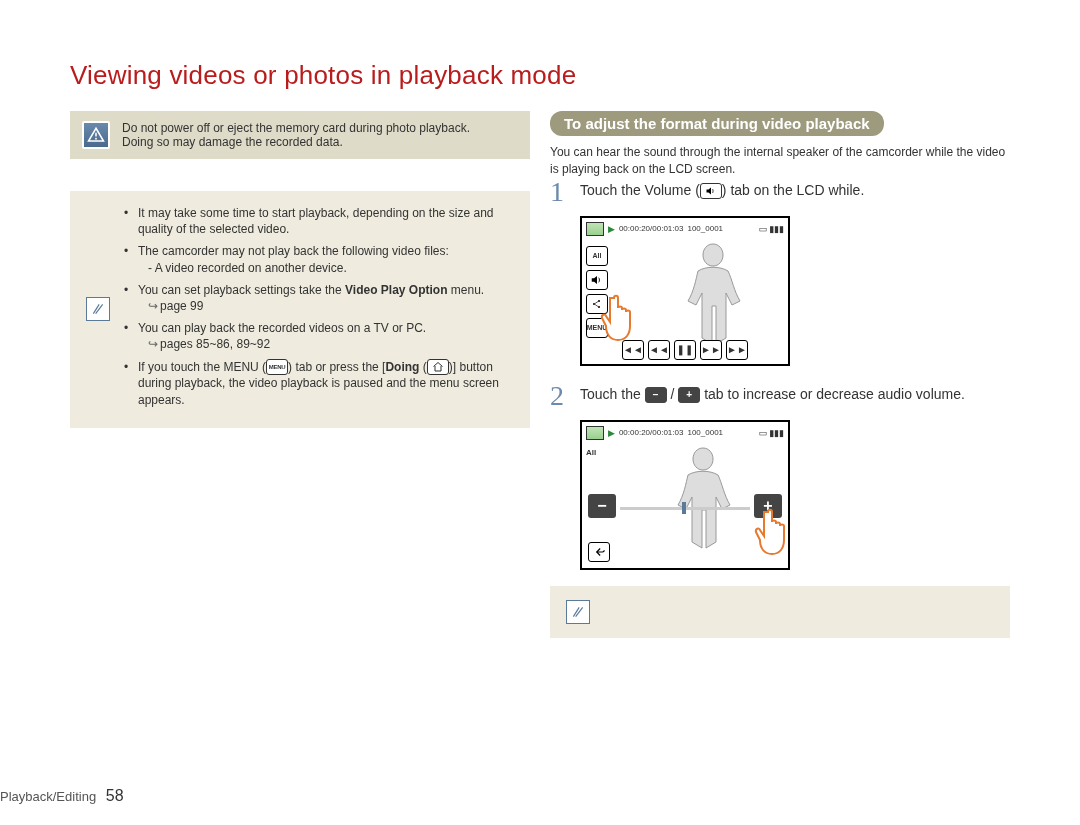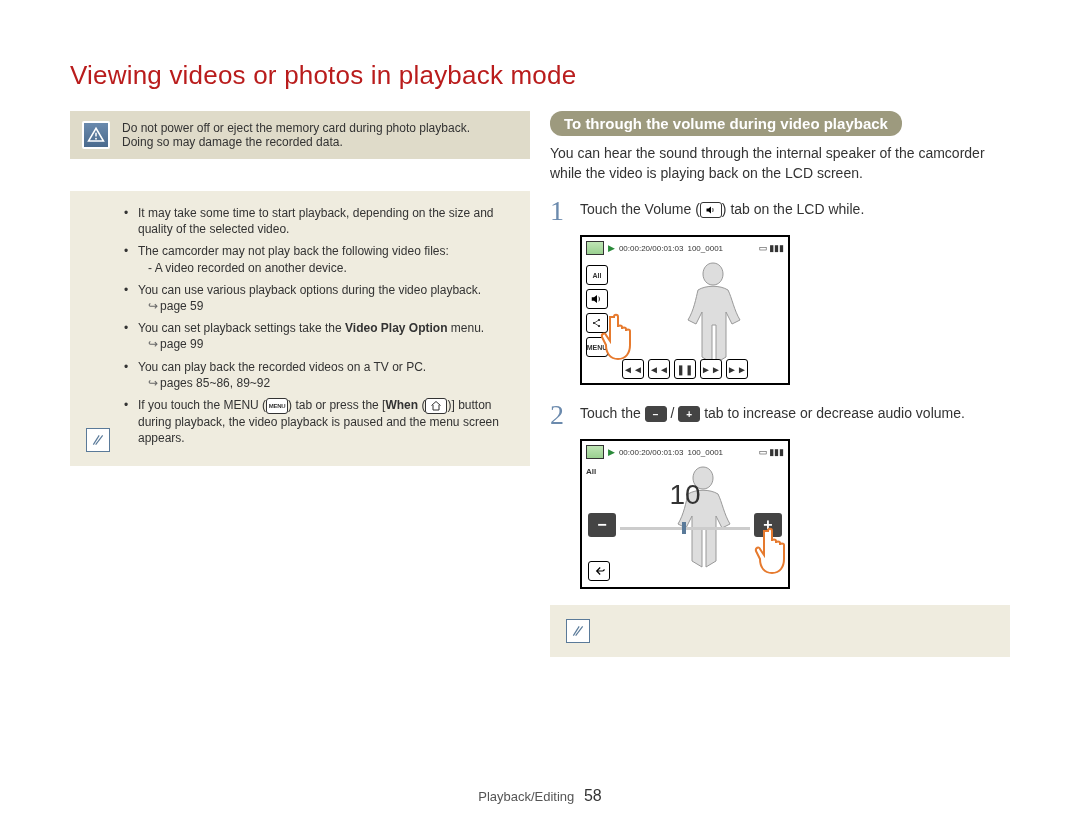--- a/index.html
+++ b/index.html
@@ -49,21 +49,21 @@
     border-radius: 2px;
   }
   .warn-icon.triangle svg { width: 18px; height: 18px; }
 
   .note-box {
     display: flex;
     background: #efecdf;
     padding: 14px 16px;
     font-size: 12px;
     color: #333;
-    align-items: flex-end;
+    align-items: center;
   }
   .note-icon {
     width: 24px; height: 24px;
     border: 1px solid #5a7a99;
     color: #5a7a99;
     font-size: 14px;
     font-style: italic;
     font-weight: bold;
     display:flex; align-items:center; justify-content:center;
     margin-right: 14px;
@@ -79,21 +79,21 @@
   .section-heading {
     display: inline-block;
     background: #9d9a7e;
     color: #fff;
     font-size: 15px;
     font-weight: bold;
     padding: 4px 14px;
     border-radius: 12px;
     margin-bottom: 8px;
   }
-  .body-text { font-size: 14px; color: #333; line-height: 1.4; margin-bottom: 14px; }
+  .body-text { font-size: 12px; color: #333; line-height: 1.4; }
 
   .step { display: flex; margin-bottom: 10px; }
   .step-num { font-family: Georgia, serif; font-size: 28px; color: #6b8aad; width: 30px; flex-shrink:0; line-height:1; }
   .step-body { font-size: 14px; padding-top: 4px; }
 
   .inline-icon {
     display:inline-flex; align-items:center; justify-content:center;
     width: 22px; height: 16px;
     border: 1px solid #333;
     border-radius: 3px;
@@ -145,21 +145,21 @@
   .vol-slider { position:absolute; top: 78px; left: 38px; right: 38px; height: 18px; display:flex; align-items:center; }
   .vol-slider .track { flex:1; height:3px; background:#ccc; position:relative; }
   .vol-slider .thumb2 { position:absolute; left:48%; top:-5px; width:4px; height:12px; background:#5a7a99; }
   .vol-btn { position:absolute; top:72px; width:28px; height:24px; background:#444; color:#fff; display:flex; align-items:center; justify-content:center; font-weight:bold; border-radius:3px; font-size:16px; }
   .vol-btn.minus { left:6px; }
   .vol-btn.plus { right:6px; }
   .back-btn { position:absolute; bottom:6px; left:6px; }
 
   .footer {
     position:absolute; bottom: 20px; left:0; right:0;
-    text-align:center; font-size: 13px; color:#555;
+    font-size: 13px; color:#555;
   }
   .footer .pg { font-size: 16px; color:#333; margin-left: 6px; }
 
   b { font-weight: bold; }
 </style>
 </head>
 <body>
 
 <h1 class="page-title">Viewing videos or photos in playback mode</h1>
 
@@ -186,47 +186,43 @@
         <svg viewBox="0 0 24 24" width="14" height="14">
             <path d="M4 20 L14 4" stroke="#5a7a99" stroke-width="2" fill="none"></path>
             <path d="M8 20 L20 4" stroke="#5a7a99" stroke-width="2" fill="none"></path>
           </svg>
       </div>
       <ul class="bullets">
         <li>It may take some time to start playback, depending on the size and quality of the selected video.</li>
         <li>
           <span>The camcorder may not play back the following video files:</span>
           <span class="sub">- A video recorded on another device.</span>
-        </li>
-        <li>
-          <span>You can use various playback options during the video playback.</span>
-          <span class="sub arrow-ref">page 59</span>
         </li>
         <li>
           <span>You can set playback settings take the </span><b>Video Play Option</b><span> menu.</span>
           <span class="sub arrow-ref">page 99</span>
         </li>
         <li>
           <span>You can play back the recorded videos on a TV or PC.</span>
           <span class="sub arrow-ref">pages 85~86, 89~92</span>
         </li>
         <li>
-          <span>If you touch the MENU (</span><span class="inline-icon menu">MENU</span><span>) tab or press the [</span><b>When</b><span> (</span><span class="inline-icon">
+          <span>If you touch the MENU (</span><span class="inline-icon menu">MENU</span><span>) tab or press the [</span><b>Doing</b><span> (</span><span class="inline-icon">
               <svg viewBox="0 0 24 24" width="12" height="12">
                 <path d="M3 11 L12 3 L21 11 M6 10 V20 H18 V10" fill="none" stroke="#333" stroke-width="2"></path>
               </svg>
             </span><span>)] button during playback, the video playback is paused and the menu screen appears.</span>
         </li>
       </ul>
     </div>
   </div>
 
   <div class="col-right">
 
-    <div class="section-heading">To through the volume during video playback</div>
+    <div class="section-heading">To adjust the format during video playback</div>
     <div class="body-text">You can hear the sound through the internal speaker of the camcorder while the video is playing back on the LCD screen.</div>
 
     <div class="step">
       <div class="step-num">1</div>
       <div class="step-body">
         <span>Touch the Volume (</span><span class="inline-icon">
             <svg viewBox="0 0 24 24" width="14" height="12">
               <path d="M3 9v6h4l5 4V5L7 9H3z" fill="#000"></path>
               <path d="M15 8c1.5 1.5 1.5 6.5 0 8" fill="none" stroke="#000" stroke-width="1.5"></path>
             </svg>
@@ -297,21 +293,20 @@
         <span>100_0001</span>
         <div class="batt">
             <span>▭</span>
             <span>▮▮▮</span>
           </div>
       </div>
       <div style="position:absolute; left:4px; top:26px; font-size:8px; font-weight:bold;">All</div>
       <svg class="person" viewBox="0 0 90 110" style="right:40px;">
           <path d="M45 8c6 0 10 5 10 11s-4 11-10 11-10-5-10-11 4-11 10-11zM30 35c8-5 22-5 30 0 4 8 6 20 12 30l-8 4-6-12v45l-10 6V70h-4v38l-10-6V57l-6 12-8-4c6-10 8-22 10-30z" fill="#ddd" stroke="#999"></path>
         </svg>
-      <div class="vol-display">10</div>
       <div class="vol-btn minus">−</div>
       <div class="vol-slider">
           <div class="track">
             <div class="thumb2"></div>
           </div>
         </div>
       <div class="vol-btn plus">+</div>
       <div class="sq back-btn">
           <svg viewBox="0 0 24 24" width="14" height="14">
             <path d="M14 6l-6 6 6 6M8 12h10c2 0 3-1 3-3" fill="none" stroke="#000" stroke-width="2"></path>

